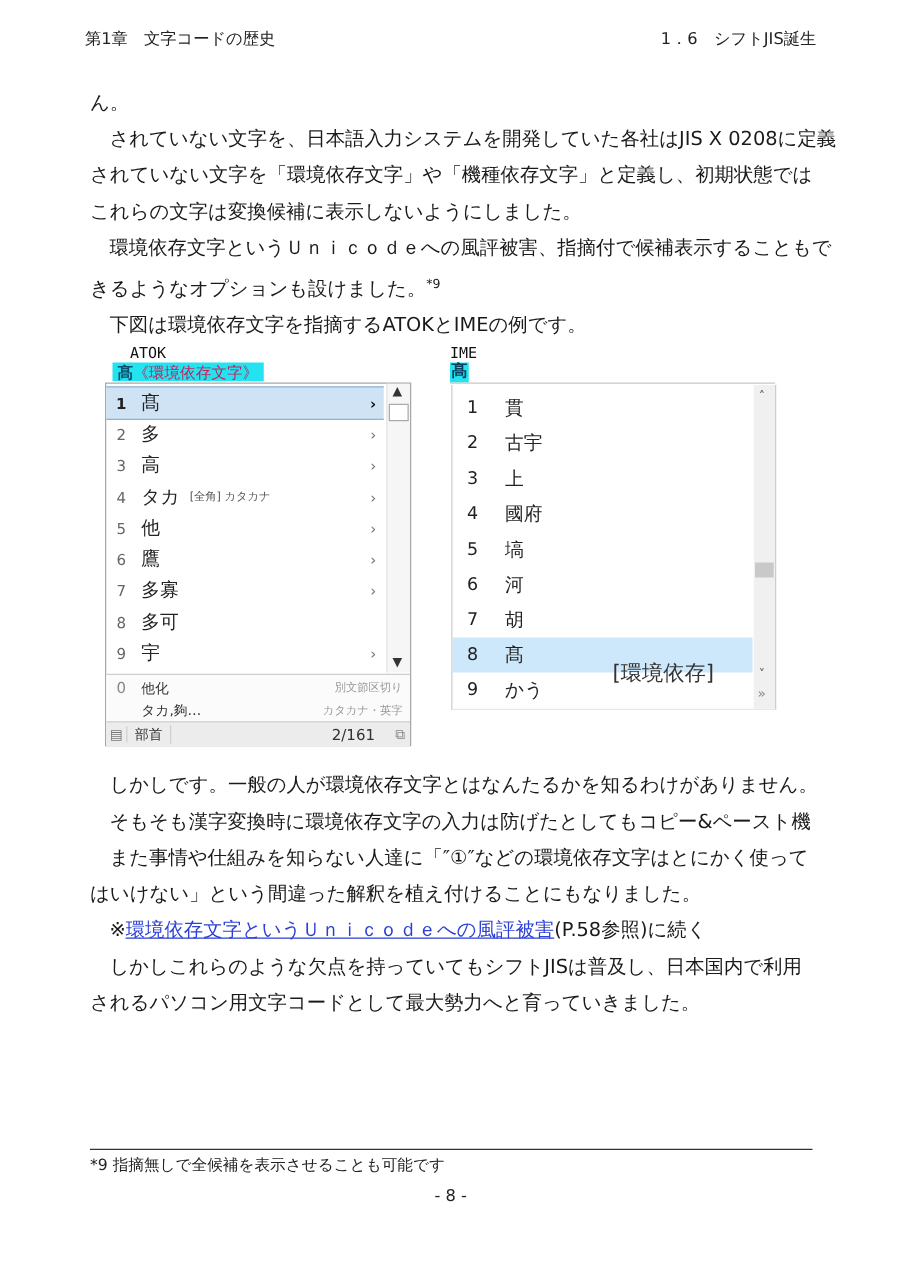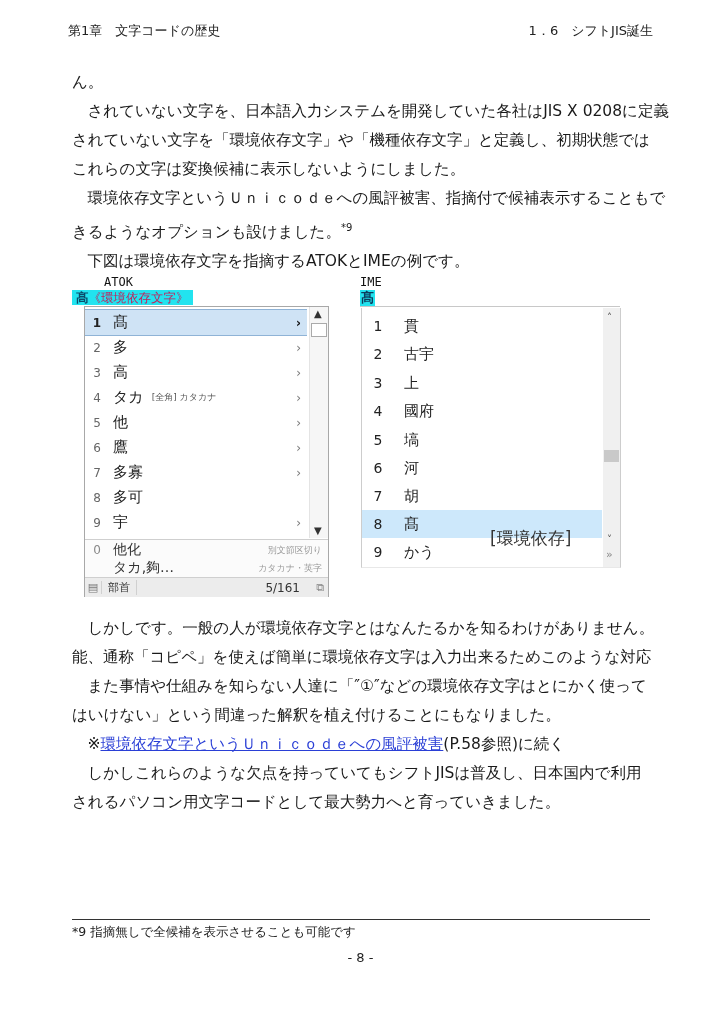--- a/index.html
+++ b/index.html
@@ -10,41 +10,41 @@
   .hdr.right { right:68px;margin-left:48px; }
   .body-text { position:absolute; left:72px; width:580px; font-size:15.5px; line-height:29px; color:#1a1a1a; }
   .p { margin:0; white-space:nowrap; }
   sup { font-size:10px; vertical-align:6px; }
   a.link { color:#2a3fd6; text-decoration:underline; }
 
   
   .atok-label, .ime-label { position:absolute; font-family:"DejaVu Sans Mono", monospace; font-size:12px; color:#111; }
   .atok-label { left:64px; top:275px;margin-left:40px; }
   .ime-label { left:360px; top:275px; }
-  .atok-comp { position:absolute; left:72px; top:290px; background:#22e3ef; color:#163b9b; font-size:12.5px; padding:0 4px; height:15px; line-height:15px; }
+  .atok-comp { position:absolute; left:90px; top:290px; background:#22e3ef; color:#163b9b; font-size:12.5px; padding:0 4px; height:15px; line-height:15px; }
   .atok-comp .first { color:#0b4b6b; font-weight:bold; }
   .atok-comp .rest { color:#c41f5a; }
   .atok-box { position:absolute; left:84px; top:306px; width:243px; height:289px; border:1px solid #a8a8a8; background:#fff; }
   .atok-row { position:absolute; left:0; width:222px; height:25px; display:flex; align-items:center; font-size:15px; }
   .atok-row.sel { background:#cfe3f5; border-top:1px solid #8fb3d6; border-bottom:1px solid #8fb3d6; }
   .atok-row .num { width:24px; text-align:center; font-size:12px; color:#666; }
   .atok-row.sel .num { color:#222; font-weight:bold; }
   .atok-row .cand { margin-left:4px; color:#222; }
   .atok-row .note { font-size:9px; color:#555; margin-left:8px; }
   .atok-row .arr { position:absolute; right:6px; font-size:12px; color:#777; }
   .atok-row.sel .arr { color:#111; font-weight:bold; }
   .atok-sb { position:absolute; right:0; top:0; width:18px; height:231px; background:#f6f6f6; border-left:1px solid #e4e4e4; }
   .atok-sb .up { position:absolute; top:1px; left:4px; font-size:10px; color:#333; }
   .atok-sb .thumb { position:absolute; top:16px; left:1px; width:14px; height:12px; border:1px solid #aaa; background:#fff; }
   .atok-sb .dn { position:absolute; bottom:2px; left:4px; font-size:10px; color:#333; }
   .atok-foot { position:absolute; left:0; top:232px; width:243px; height:38px; border-top:1px solid #cfcfcf; background:#fbfbfb; font-size:10px; color:#888; }
   .atok-foot .r1, .atok-foot .r2 { position:absolute; left:0; width:243px; height:18px; display:flex; align-items:center; }
   .atok-foot .r1 { top:1px; } .atok-foot .r2 { top:19px; }
   .atok-foot .n0 { width:24px; text-align:center; font-size:12px; color:#888; }
-  .atok-foot .c { margin-left:4px; font-size:14px; color:#333; }
+  .atok-foot .c { margin-left:4px; font-size:11px; color:#333; }
   .atok-foot .rt { position:absolute; right:6px; font-size:9px; color:#999; }
   .atok-bar { position:absolute; left:0; top:270px; width:243px; height:19px; border-top:1px solid #cfcfcf; background:#ececec; display:flex; align-items:center; font-size:11px; color:#444; }
   .atok-bar .ic { width:16px; text-align:center; border-right:1px solid #d0d0d0; color:#777; font-size:11px; }
   .atok-bar .lbl { padding:0 6px; border-right:1px solid #d0d0d0; color:#333; }
   .atok-bar .pg { position:absolute; right:28px; color:#333; font-size:12px; }
   .atok-bar .ic2 { position:absolute; right:4px; color:#888; font-size:11px; }
 
   
   .ime-comp { position:absolute; left:360px; top:290px; background:#22e3ef; color:#0b3d5e; font-size:13px; font-weight:bold; height:16px; line-height:16px; padding:0 1px; }
   .ime-topline { position:absolute; left:360px; top:306px; width:260px; height:1px; background:#c8c8c8; }
@@ -141,21 +141,21 @@
       </div>
     <div class="r2">
         <span class="n0"></span>
         <span class="c">タカ,夠…</span>
         <span class="rt">カタカナ・英字</span>
       </div>
   </div>
   <div class="atok-bar">
     <span class="ic">▤</span>
     <span class="lbl">部首</span>
-    <span class="pg">5/161</span>
+    <span class="pg">2/161</span>
     <span class="ic2">⧉</span>
   </div>
 </div>
 
 <div class="ime-label">IME</div>
 <div class="ime-comp">髙</div>
 <div class="ime-topline"></div>
 <div class="ime-box">
   <div class="ime-row" style="top:4px;">
       <span class="num">1</span>
@@ -197,21 +197,21 @@
   <div class="ime-sb">
     <span class="up">˄</span>
     <div class="thumb"></div>
     <span class="dn">˅</span>
     <span class="more">»</span>
   </div>
 </div>
 
 <div class="body-text" style="top:614px;">
   <p class="p">　しかしです。一般の人が環境依存文字とはなんたるかを知るわけがありません。</p>
-  <p class="p">能、通称「コピペ」を使えば簡単に環境依存文字は入力出来るためこのような対応</p>
+  <p class="p">　そもそも漢字変換時に環境依存文字の入力は防げたとしてもコピー&amp;ペースト機</p>
   <p class="p">　また事情や仕組みを知らない人達に「″①″などの環境依存文字はとにかく使って</p>
   <p class="p">はいけない」という間違った解釈を植え付けることにもなりました。</p>
   <p class="p"><span>　※</span><a class="link">環境依存文字というＵｎｉｃｏｄｅへの風評被害</a><span>(P.58参照)に続く</span></p>
   <p class="p">　しかしこれらのような欠点を持っていてもシフトJISは普及し、日本国内で利用</p>
   <p class="p">されるパソコン用文字コードとして最大勢力へと育っていきました。</p>
 </div>
 
 <div class="rule"></div>
 <div class="footnote">*9 指摘無しで全候補を表示させることも可能です</div>
 <div class="pageno">- 8 -</div>

